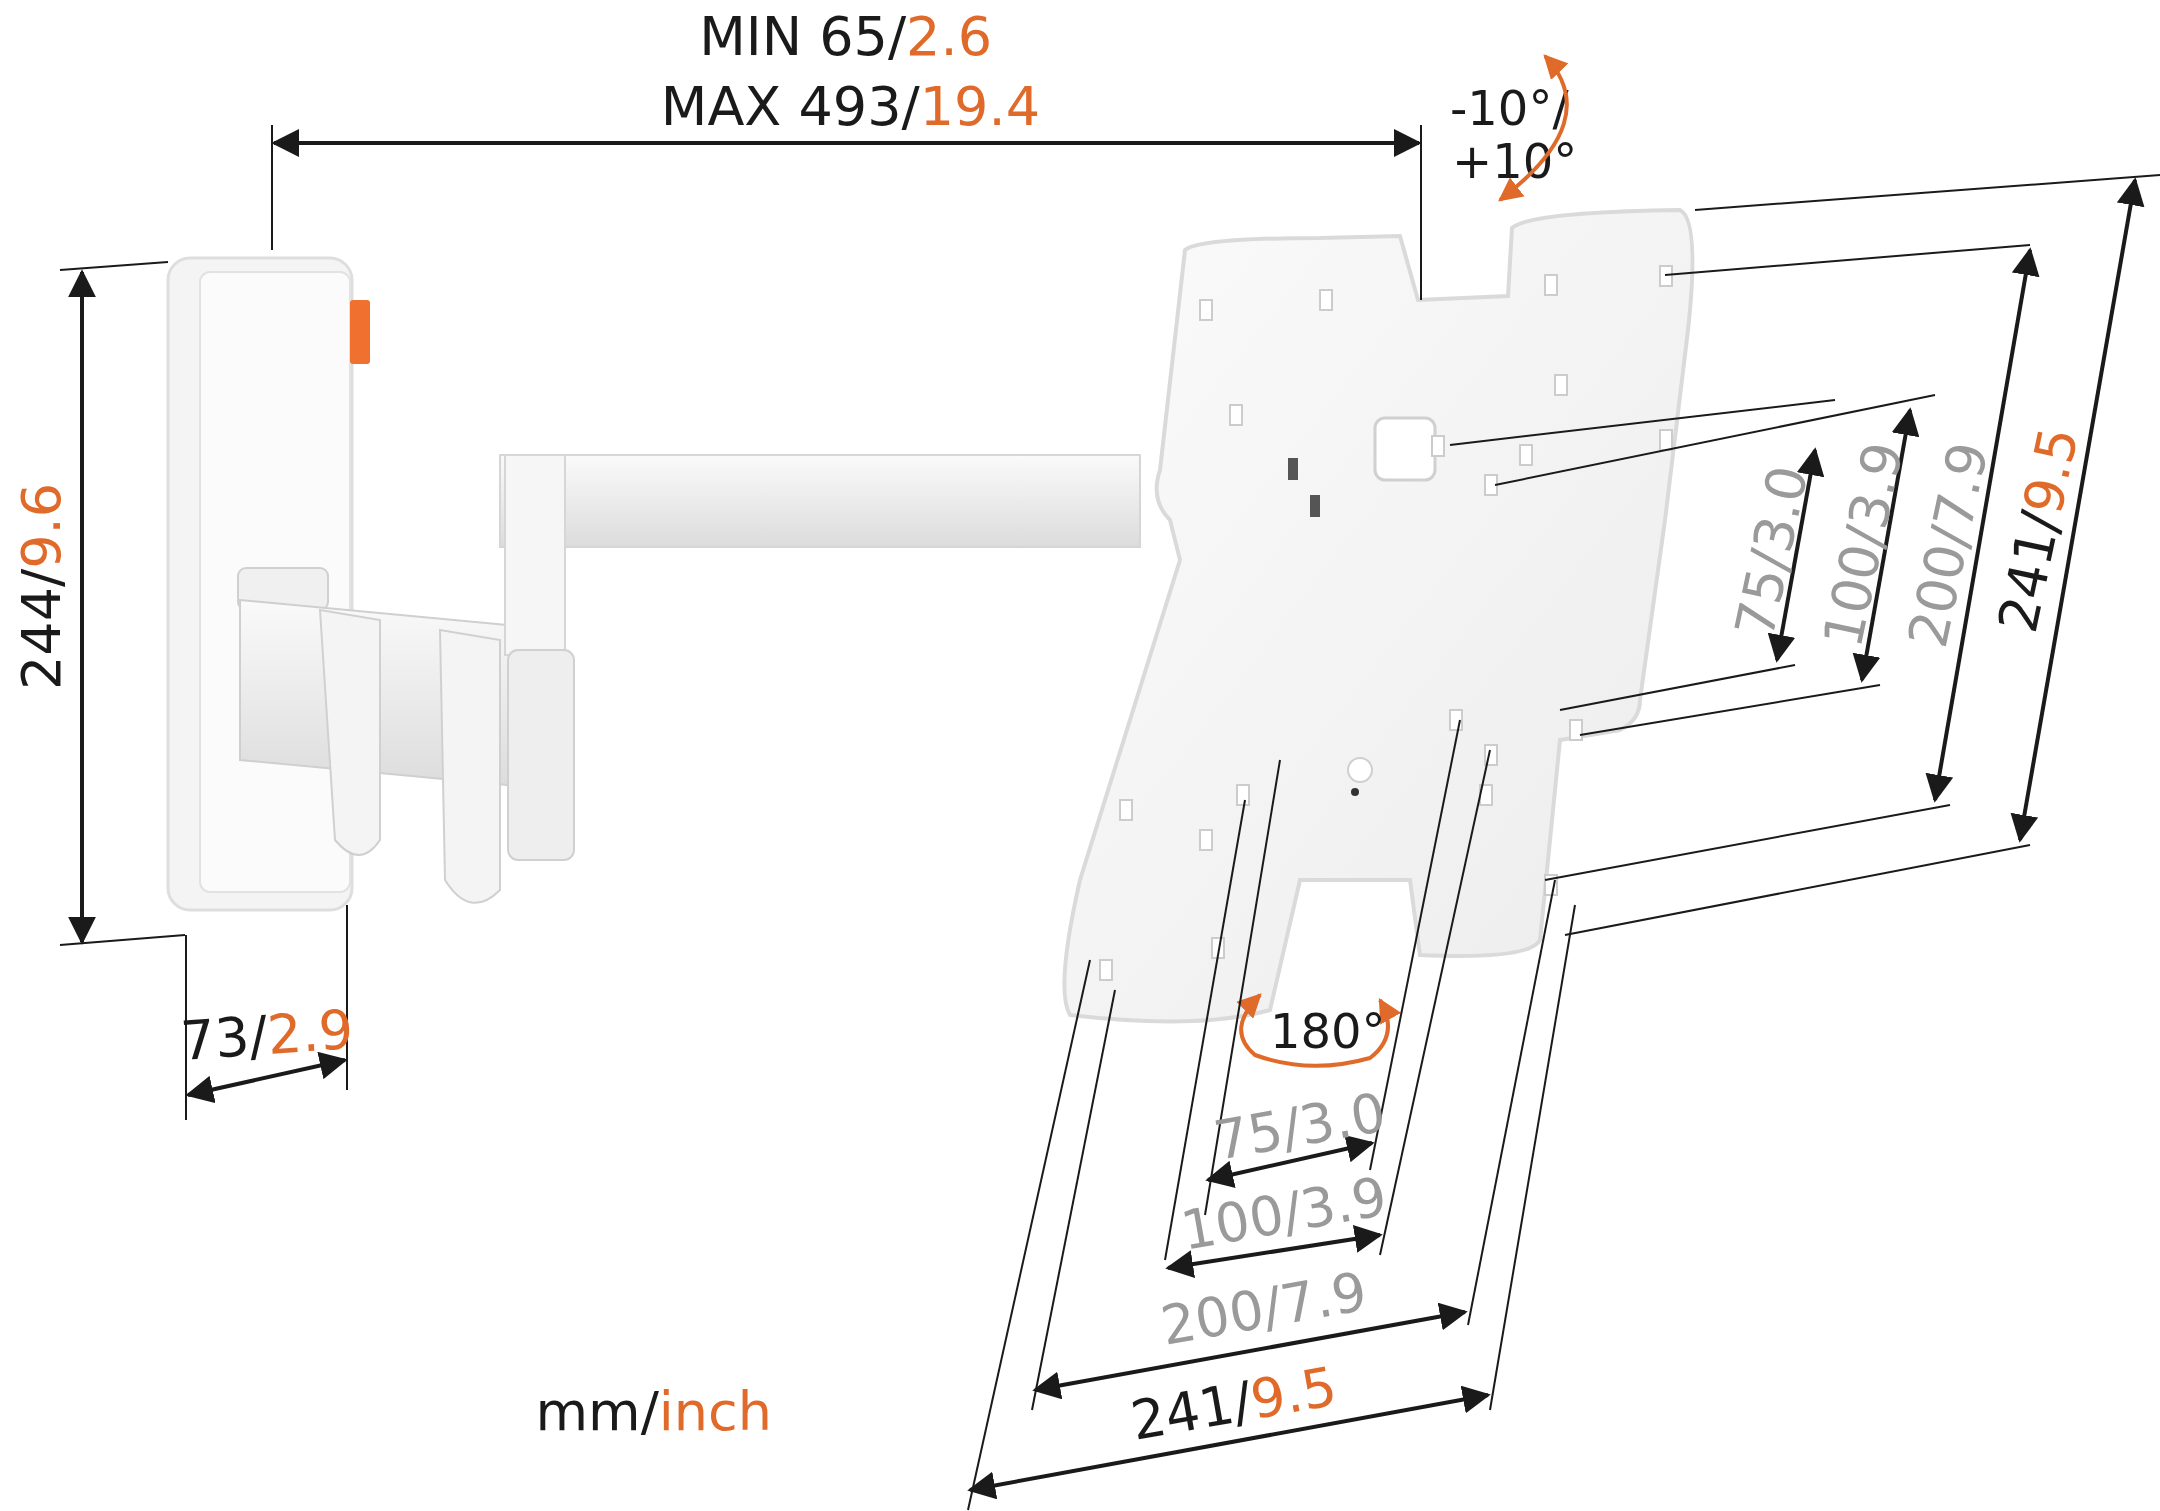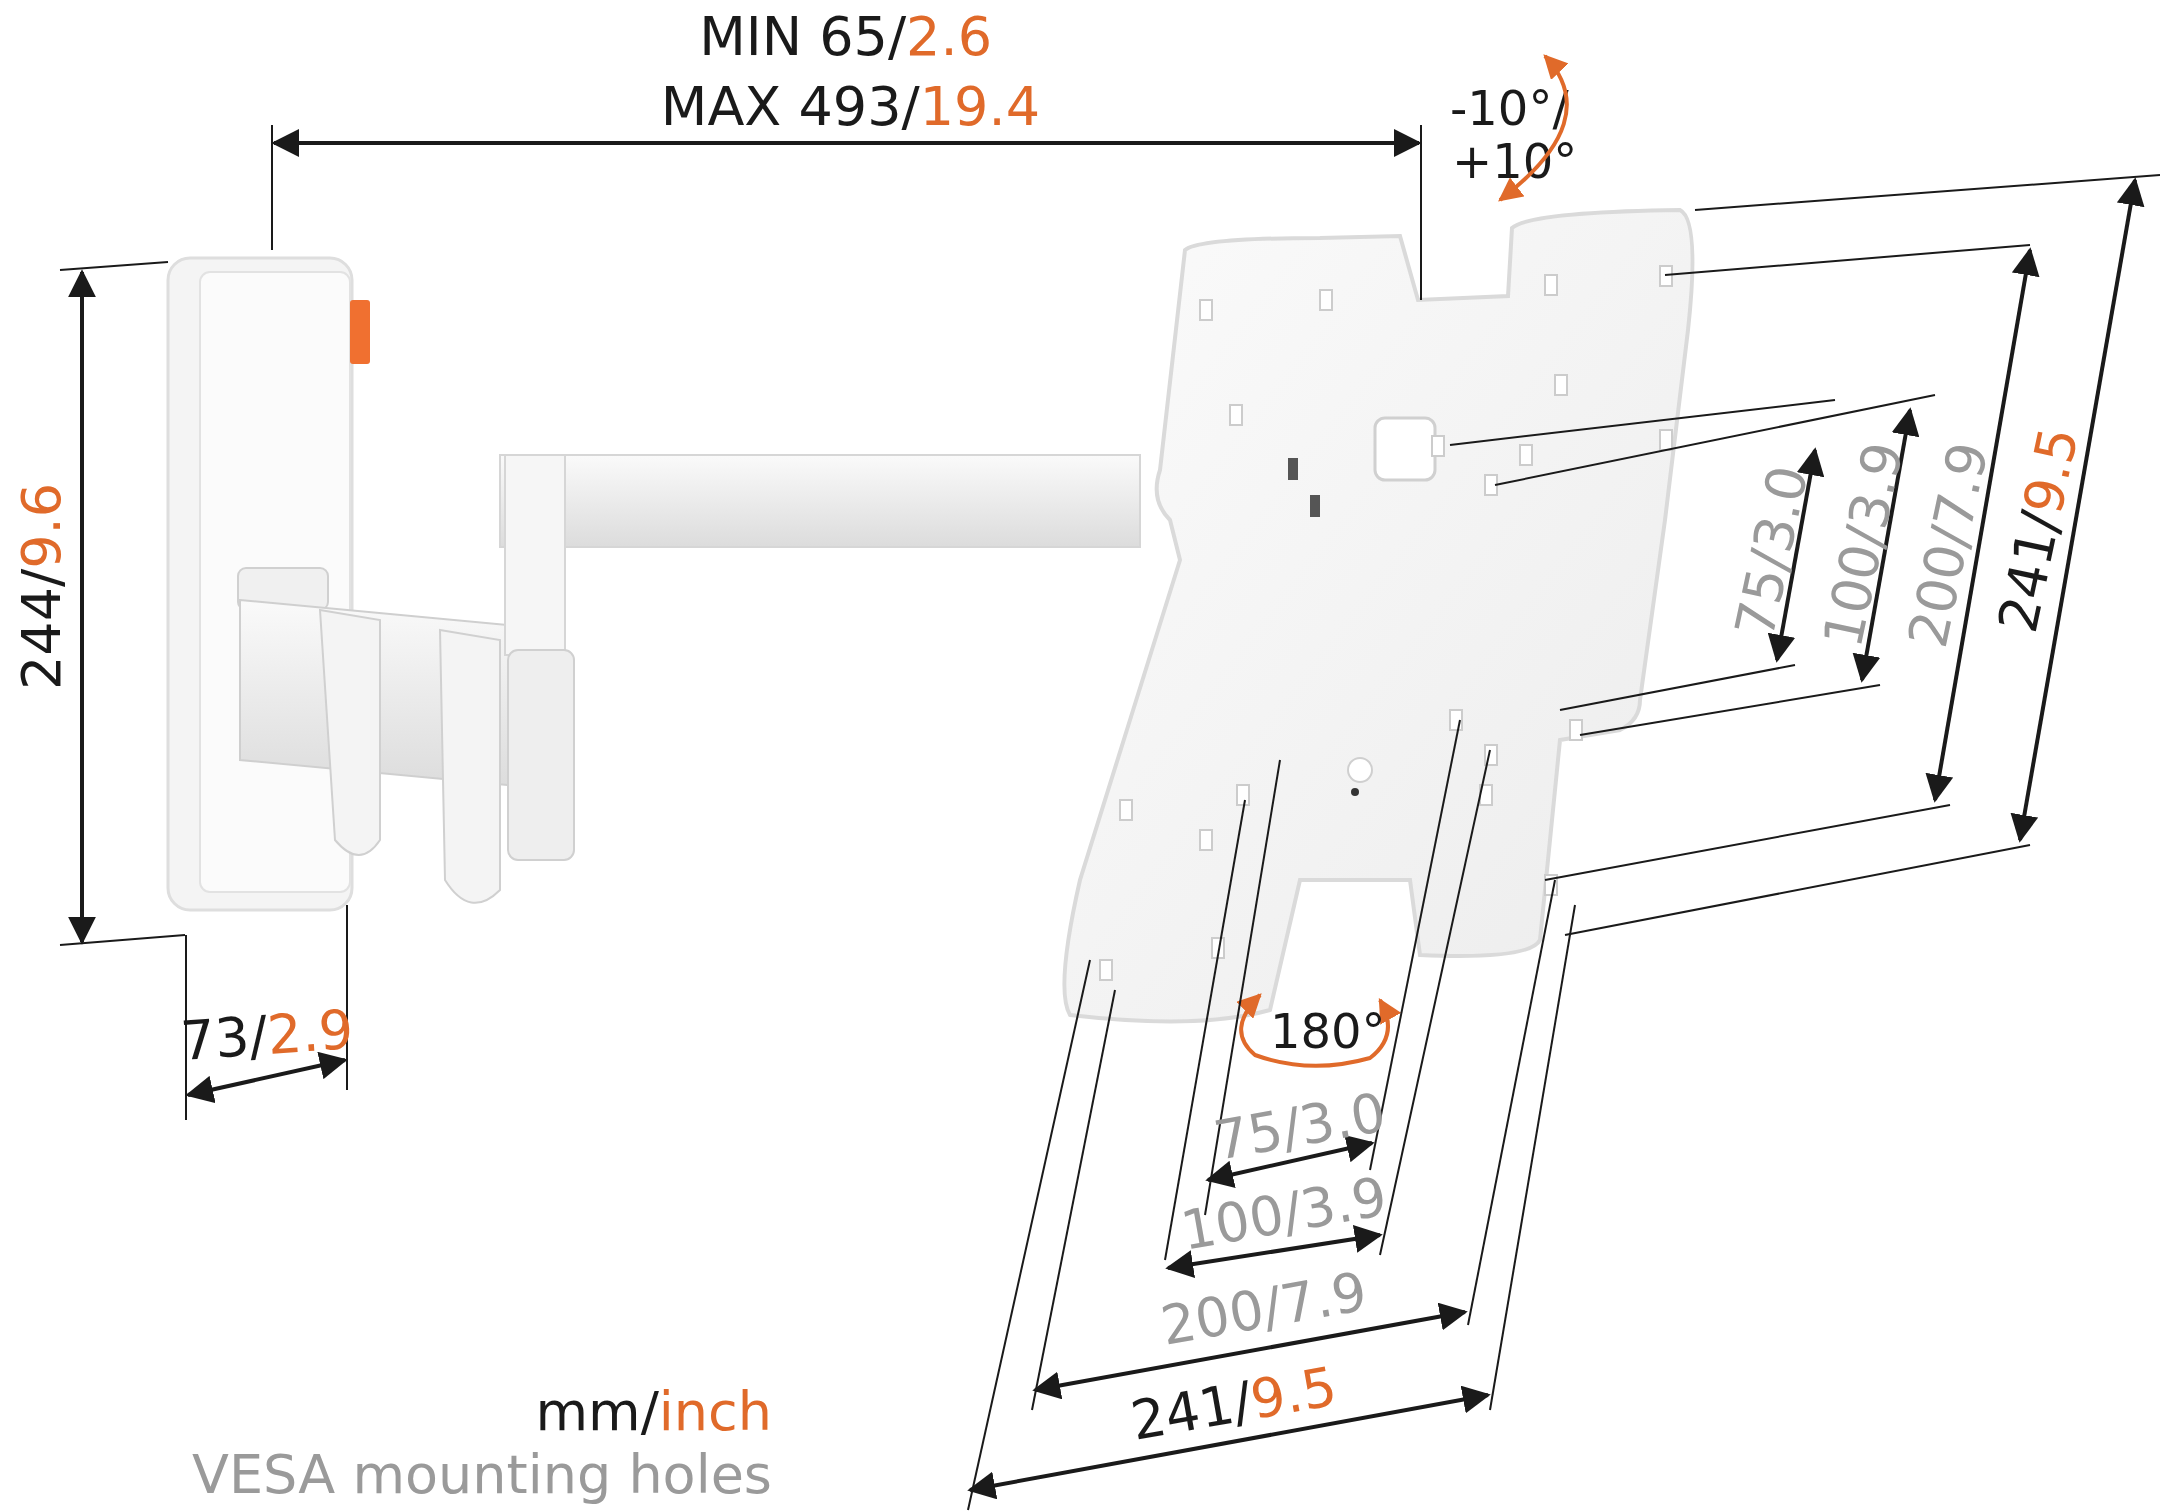--- a/index.html
+++ b/index.html
@@ -170,14 +170,13 @@
     <text class="lbl" transform="translate(1135,1440) rotate(-10)">
       <tspan class="blk">241/</tspan><tspan class="org">9.5</tspan>
     </text>
   </g>
 </svg>
 
 <div class="legend" style="top:1380px;">
   <div class="row1">
     <span>mm/</span><span class="inch">inch</span>
   </div>
-  <div class="row2">VESA mounting holes</div>
 </div>
 
 </body></html>

